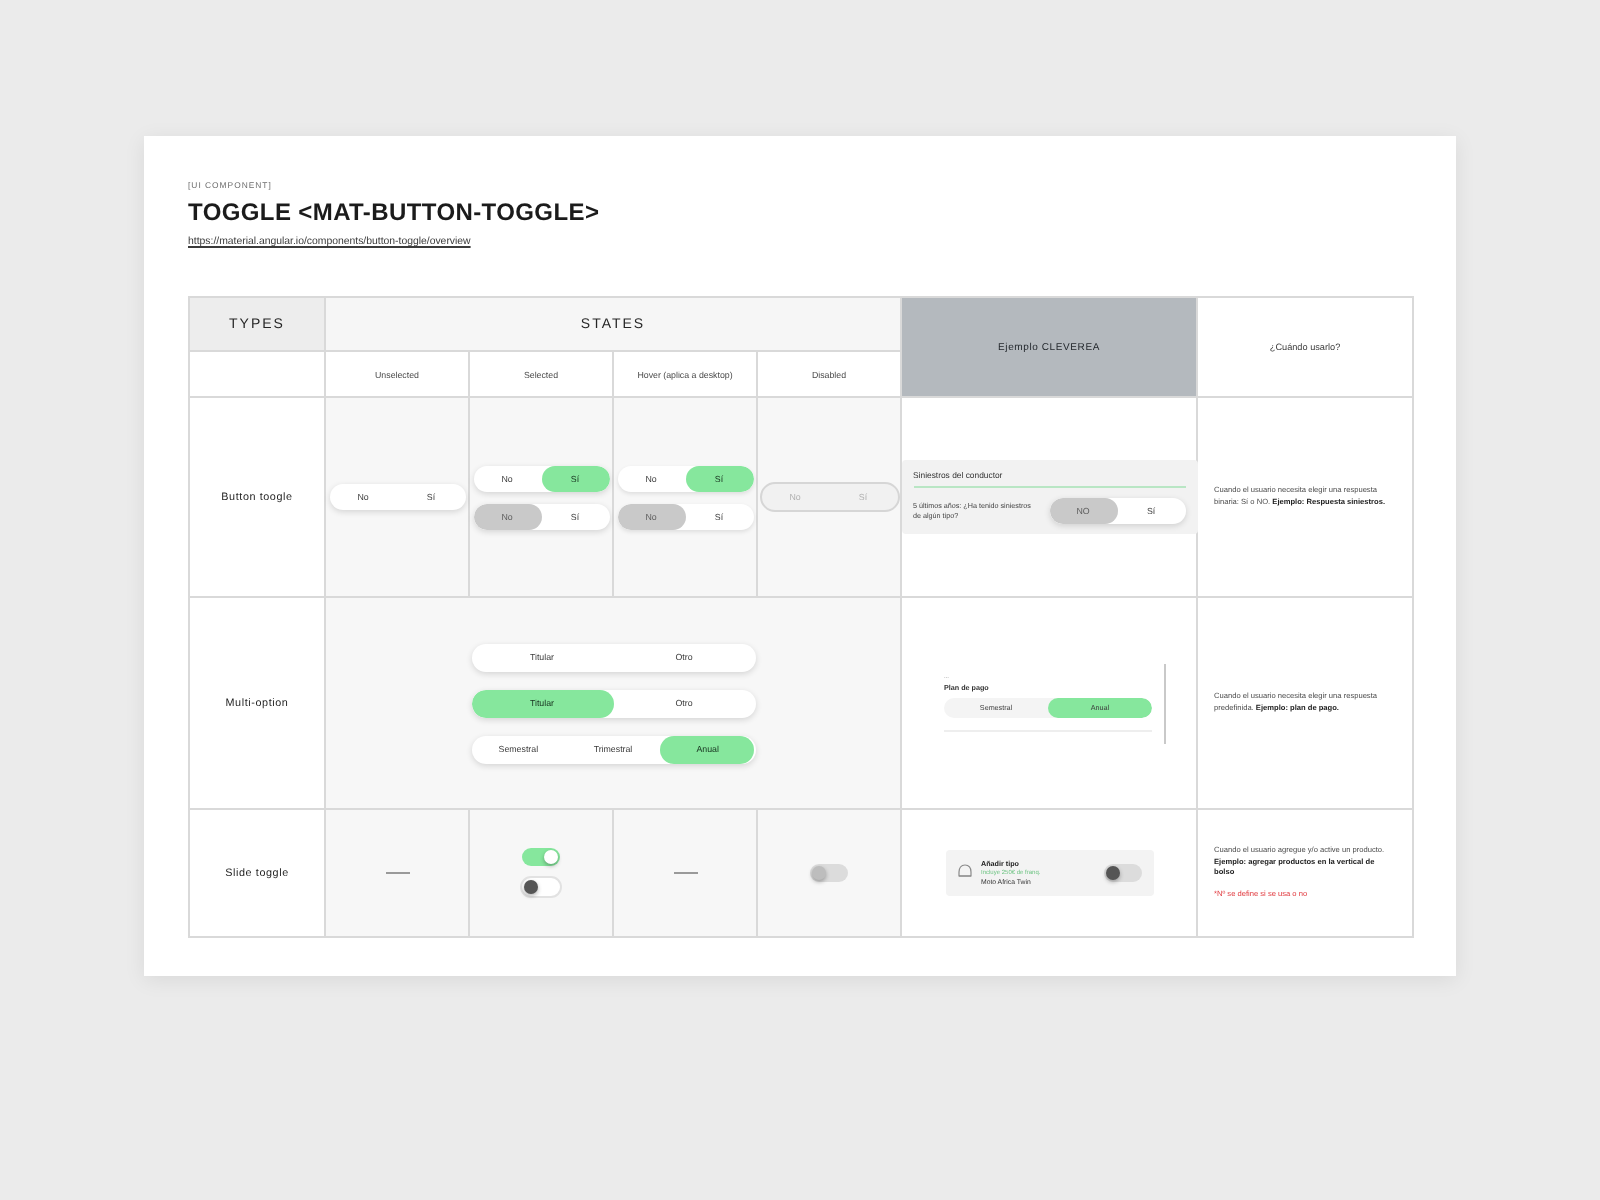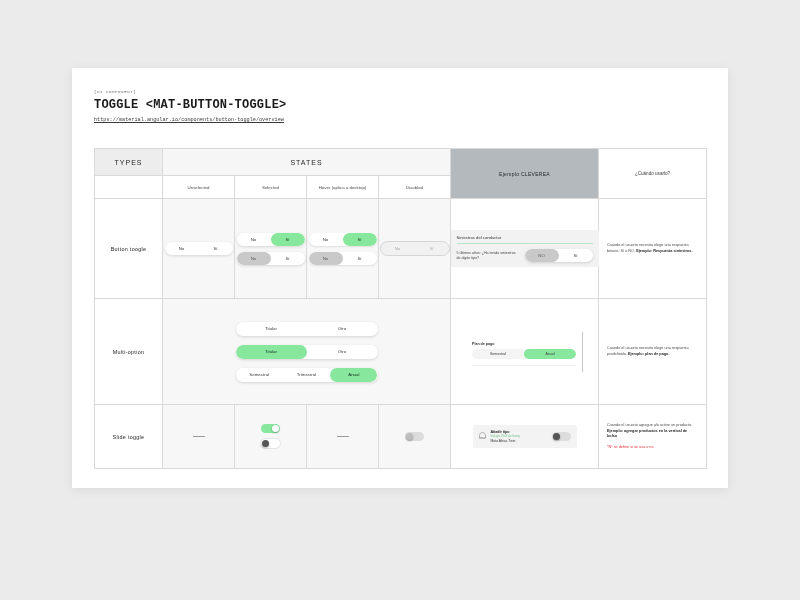--- a/index.html
+++ b/index.html
@@ -8,21 +8,21 @@
     background:#ebebeb;
     font-family:"Liberation Sans",sans-serif;
     overflow:hidden;
   }
   .canvas{
     position:absolute;left:72px;top:68px;
     width:656px;height:420px;
     background:#ffffff;
     box-shadow:0 2px 10px rgba(0,0,0,.08);
   }
-  .head{padding:22px 0 0 22px;font-family:Liberation Mono, monospace;}
+  .head{padding:22px 0 0 22px;}
   .kicker{font-size:4.2px;letter-spacing:.5px;color:#6d6d6d;text-transform:uppercase;}
   .title{font-size:12px;font-weight:bold;letter-spacing:.2px;color:#1b1b1b;margin-top:4px;}
   .link{font-size:5.2px;color:#3b3b3b;text-decoration:underline;margin-top:5px;}
 
   table.grid{
     position:absolute;left:22px;top:80px;
     width:612px;border-collapse:collapse;table-layout:fixed;
   }
   table.grid td,table.grid th{
     border:1px solid #d9d9d9;

